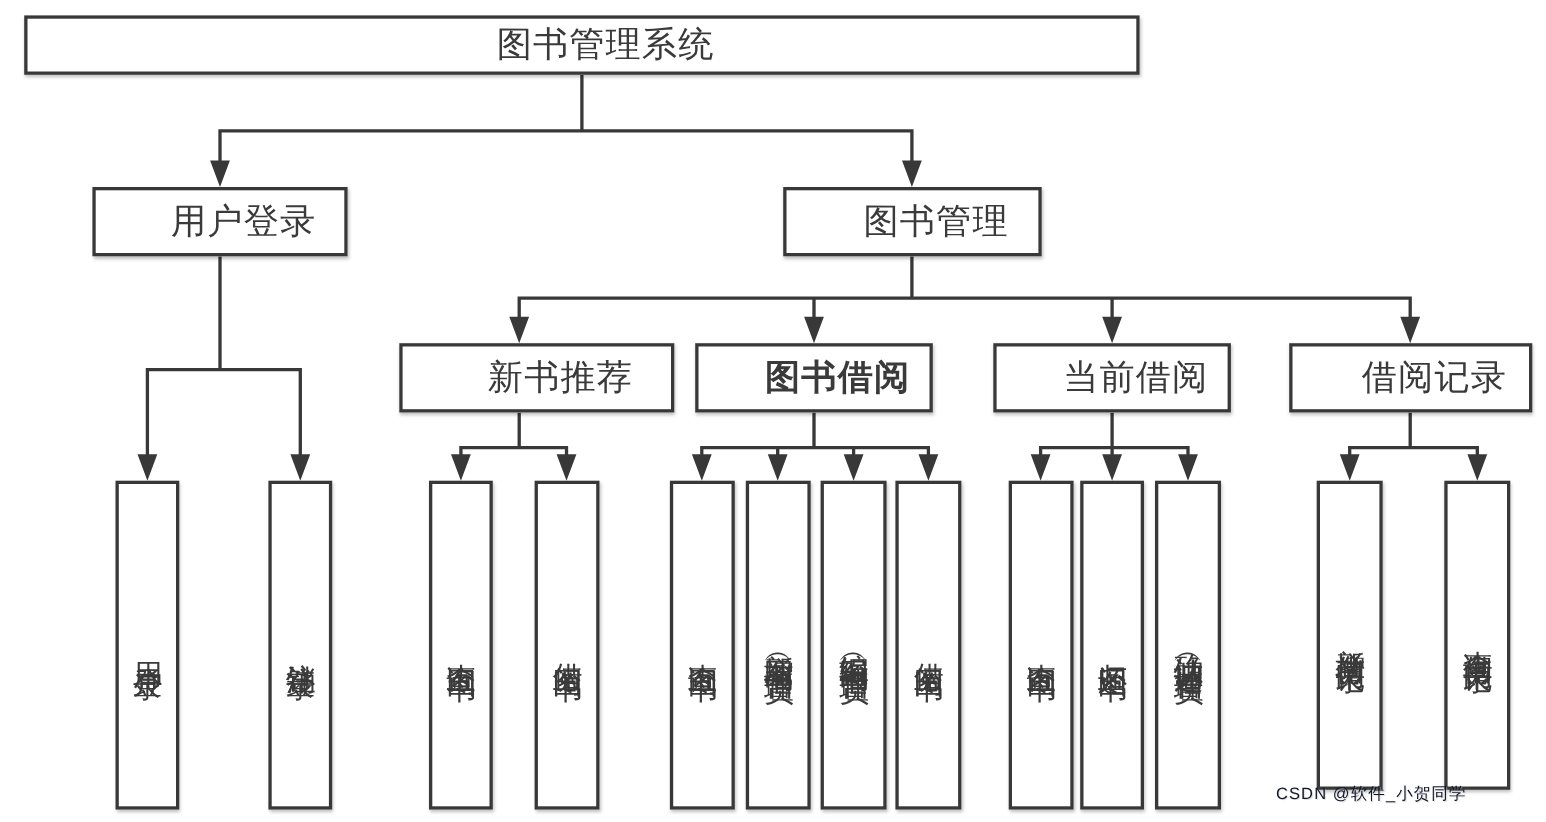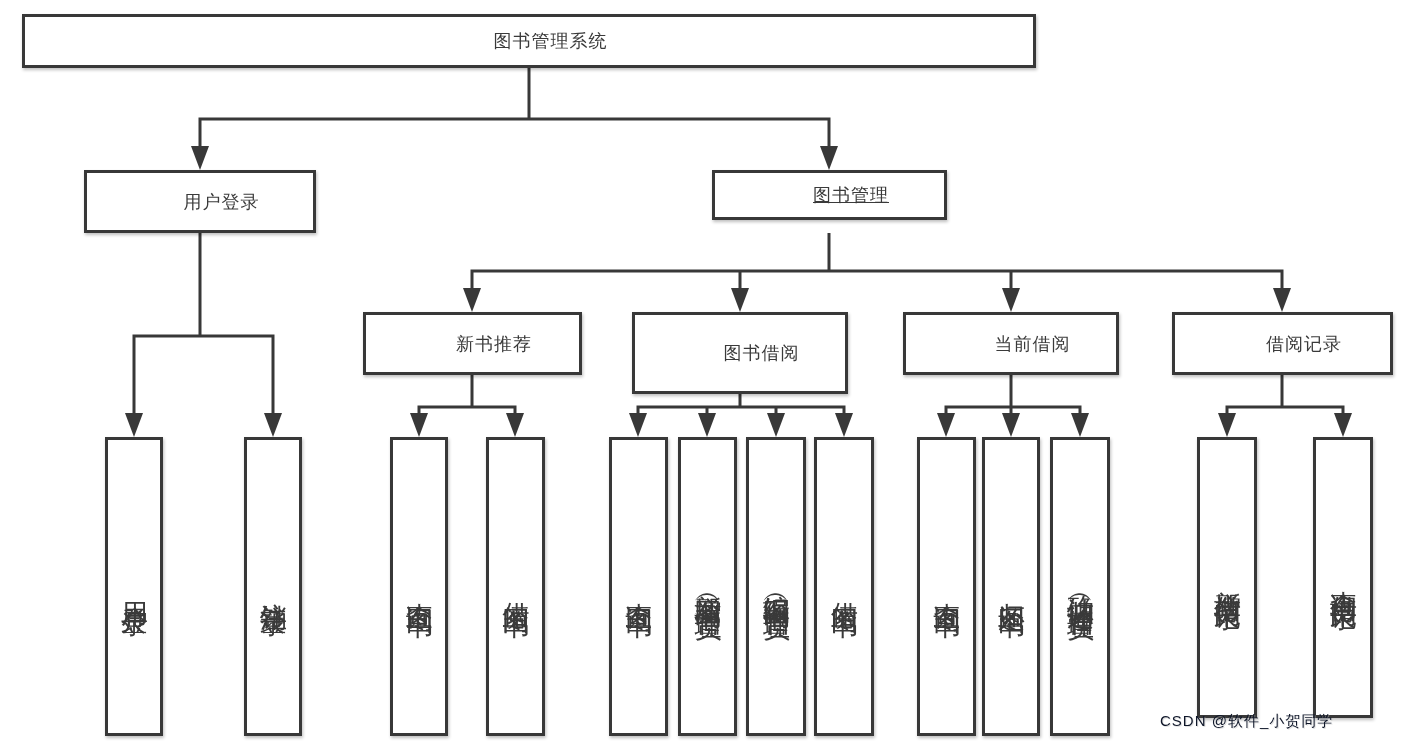--- a/index.html
+++ b/index.html
@@ -27,21 +27,21 @@
     border: 3px solid #383838;
     background: #ffffff;
     color: #3a3a3a;
     display: flex;
     align-items: center;
     justify-content: center;
     z-index: 2;
     box-shadow: 1px 2px 3px rgba(0,0,0,0.25);
   }
   .hbox {
-    font-size: 18px;
+    font-size: 32px;
     letter-spacing: 1px;
     white-space: nowrap;
     padding-left: 43px;
   }
   .vbox {
     font-size: 27px;
     letter-spacing: 3px;
     writing-mode: vertical-rl;
     line-height: 1;
     text-align: center;
@@ -91,24 +91,24 @@
       M937 413 L955 413 L946 437 Z
       M1002 413 L1020 413 L1011 437 Z
       M1071 413 L1089 413 L1080 437 Z
       M1218 413 L1236 413 L1227 437 Z
       M1334 413 L1352 413 L1343 437 Z"></path>
   </svg>
 
   <div class="box hbox" style="left:22px; top:14px; width:1014px; height:54px;">图书管理系统</div>
 
   <div class="box hbox" style="left:84px; top:170px; width:232px; height:63px;">用户登录</div>
-  <div class="box hbox" style="left:712px; top:170px; width:235px; height:50px;text-decoration:underline;">图书管理</div>
+  <div class="box hbox" style="left:712px; top:170px; width:235px; height:63px;">图书管理</div>
 
-  <div class="box hbox" style="left:363px; top:312px; width:219px; height:63px;">新书推荐</div>
-  <div class="box hbox" style="left:632px; top:312px; width:216px; height:82px;">图书借阅</div>
+  <div class="box hbox" style="left:363px; top:312px; width:250px; height:63px;">新书推荐</div>
+  <div class="box hbox" style="left:632px; top:312px; width:216px; height:63px;font-weight:bold;">图书借阅</div>
   <div class="box hbox" style="left:903px; top:312px; width:216px; height:63px;text-align:right;">当前借阅</div>
   <div class="box hbox" style="left:1172px; top:312px; width:221px; height:63px;font-family:Liberation Serif, serif;">借阅记录</div>
 
   <div class="box vbox" style="left:105px; top:437px; width:58px; height:299px;">用户登录</div>
   <div class="box vbox" style="left:244px; top:437px; width:58px; height:299px;">注销登录</div>
 
   <div class="box vbox" style="left:390px; top:437px; width:58px; height:299px;">查询图书</div>
   <div class="box vbox" style="left:486px; top:437px; width:59px; height:299px;">借阅图书</div>
 
   <div class="box vbox" style="left:609px; top:437px; width:59px; height:299px;">查询图书</div>

